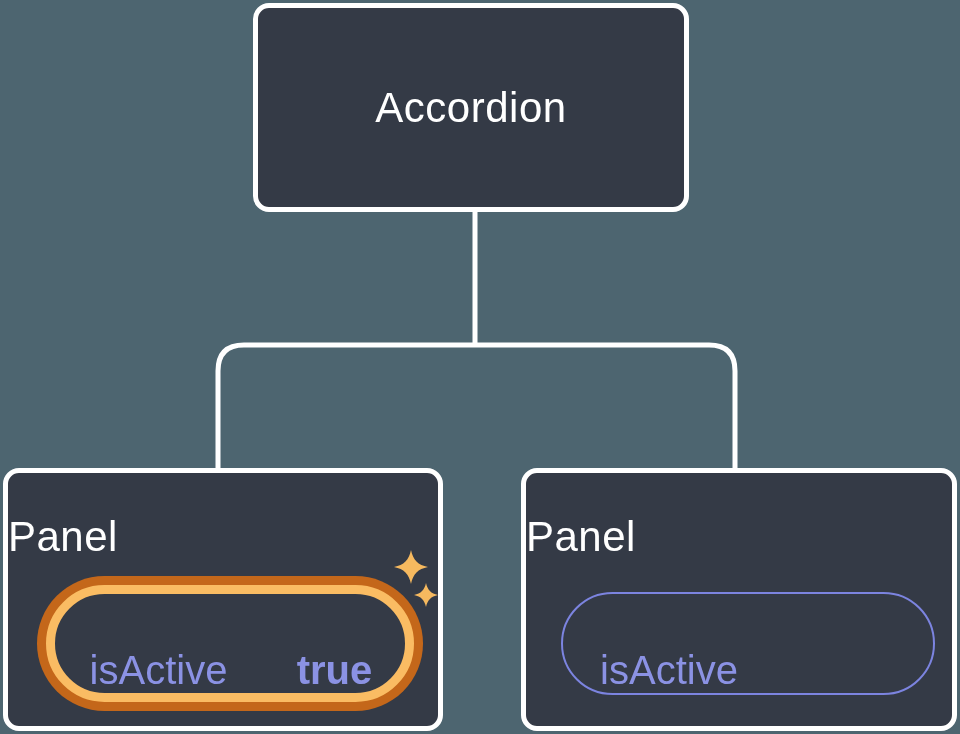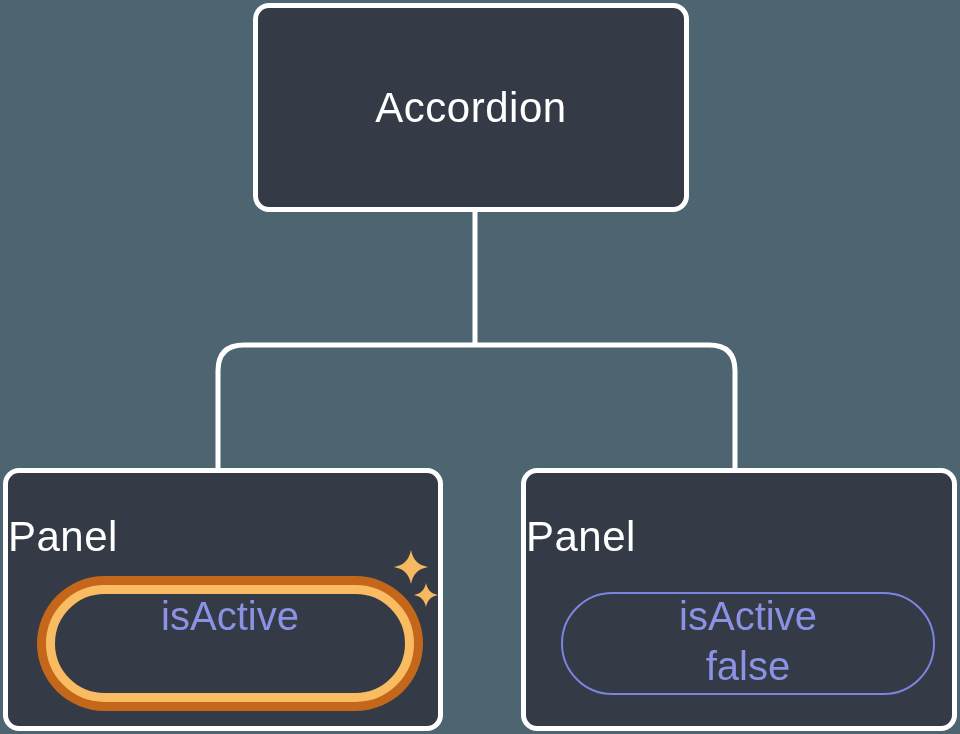--- a/index.html
+++ b/index.html
@@ -37,24 +37,23 @@
     font-size: 42px;
     font-weight: 500;
     letter-spacing: 0.5px;
   }
   .panel-title {
     position: absolute; left: 0; right: 0; top: 40px;
   }
   .pill {
     position: absolute;
     display: flex;
-    align-items: center;
+    align-items: flex-end;
     box-sizing: border-box;
     border-radius: 999px;
-    flex-direction: column;
   }
   .pill-active {
     left: 38px; top: 112px;
     width: 368px; height: 117px;
     border: 9px solid var(--highlight-inner, #fabc63);
     box-shadow: 0 0 0 9px var(--highlight-outer, #c4671a);
     background: var(--card, #343a46);
   }
   .pill-inactive {
     left: 35px; top: 119px;
@@ -93,31 +92,31 @@
   <div class="card card-root">
     <div class="node-title">Accordion</div>
   </div>
 
   <div class="card card-panel-left">
     <div class="node-title panel-title">Panel</div>
 
     <div class="pill pill-active">
       <div class="pill-cell pill-key">isActive</div>
       <div class="pill-divider"></div>
+      <div class="pill-cell pill-value bold">true</div>
     </div>
 
     <svg class="sparkles" viewBox="0 0 80 70" xmlns="http://www.w3.org/2000/svg">
       <path d="M38 7 C40 17, 45 22, 55 24 C45 26, 40 31, 38 41 C36 31, 31 26, 21 24 C31 22, 36 17, 38 7 Z" fill="#f6b95f"></path>
       <path d="M53 40 C54.5 47, 58 50.5, 65 52 C58 53.5, 54.5 57, 53 64 C51.5 57, 48 53.5, 41 52 C48 50.5, 51.5 47, 53 40 Z" fill="#f6b95f"></path>
     </svg>
   </div>
 
   <div class="card card-panel-right">
     <div class="node-title panel-title">Panel</div>
 
     <div class="pill pill-inactive">
       <div class="pill-cell pill-key">isActive</div>
       <div class="pill-divider"></div>
-      <div class="pill-cell pill-value">false</div>
     </div>
   </div>
 
 </div>
 
 </body></html>

